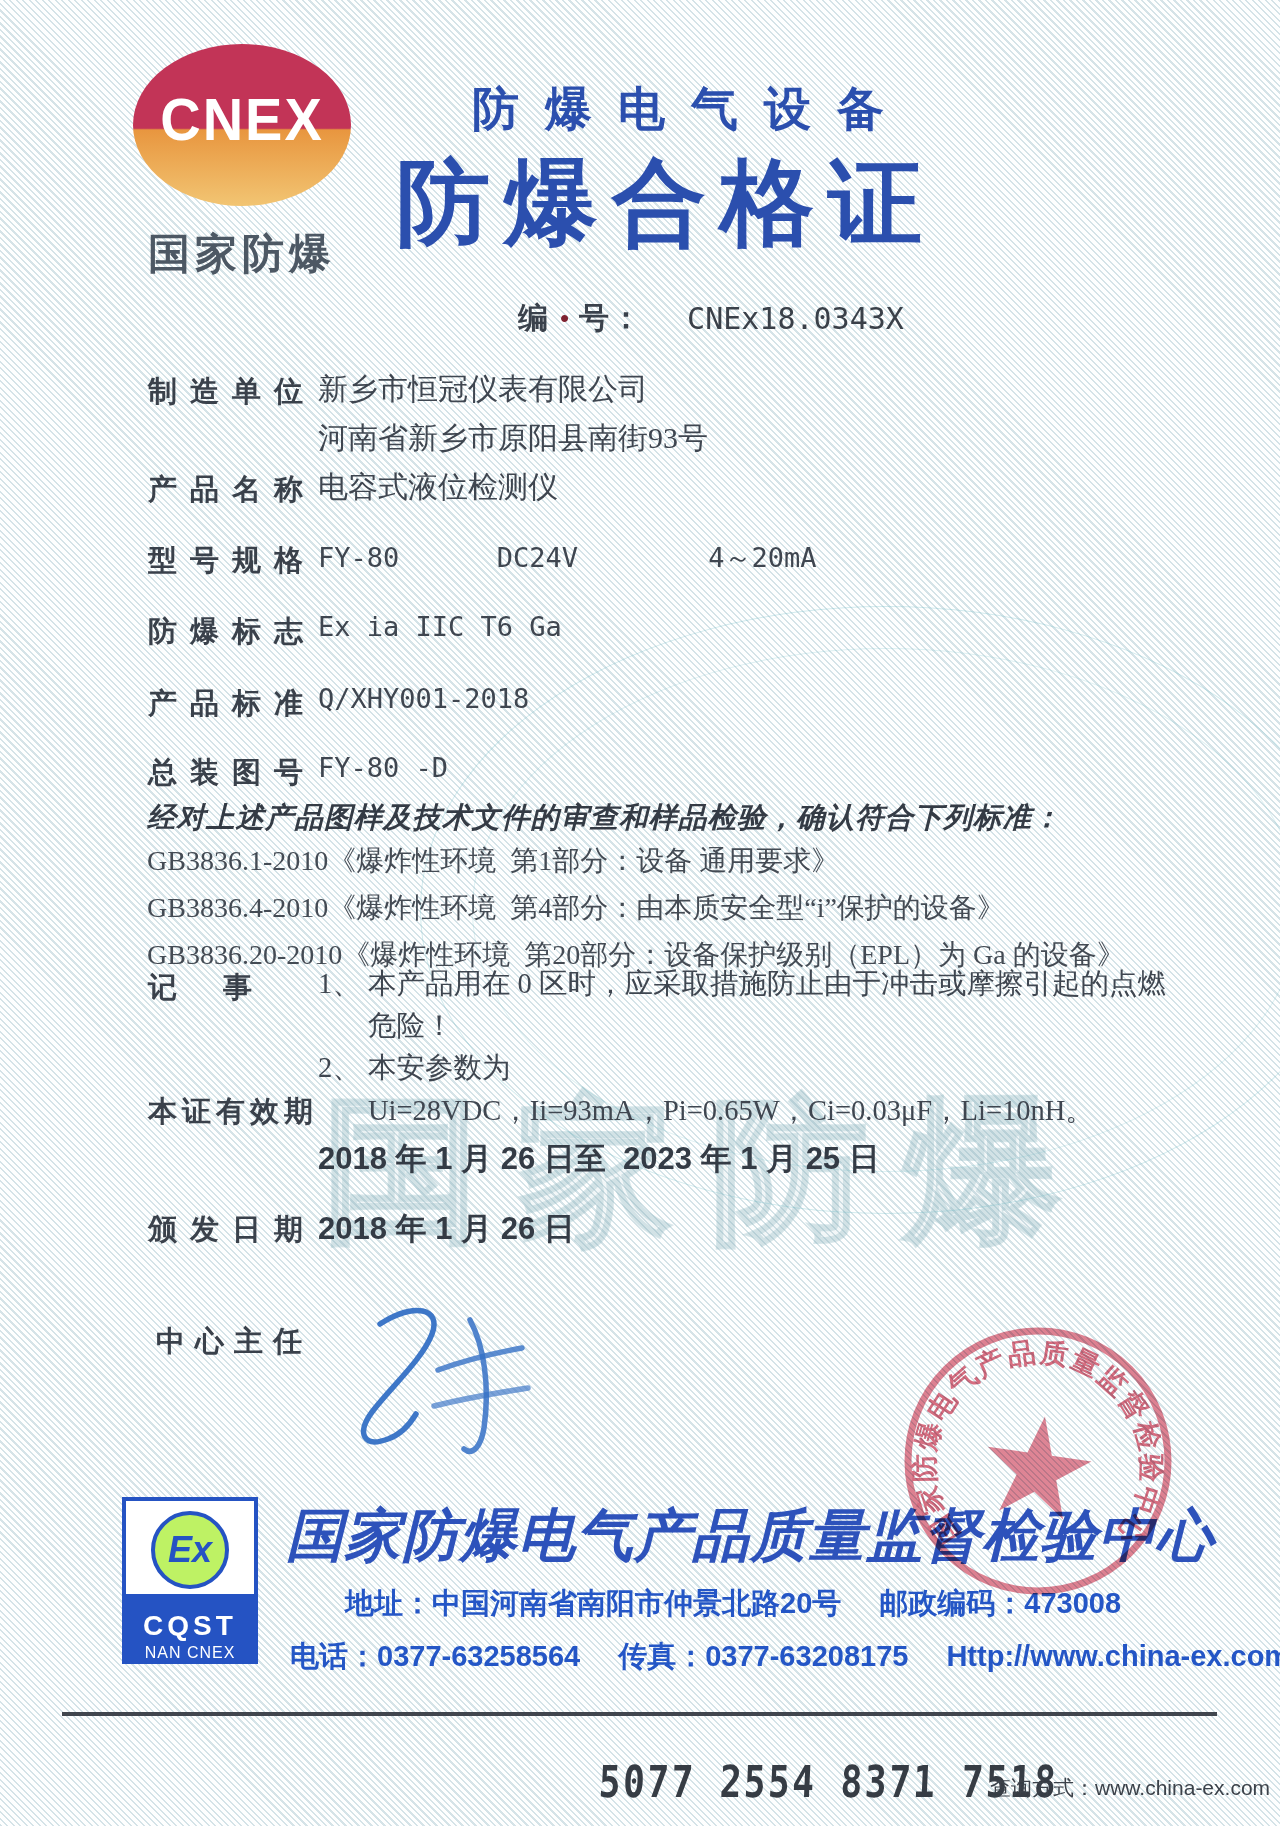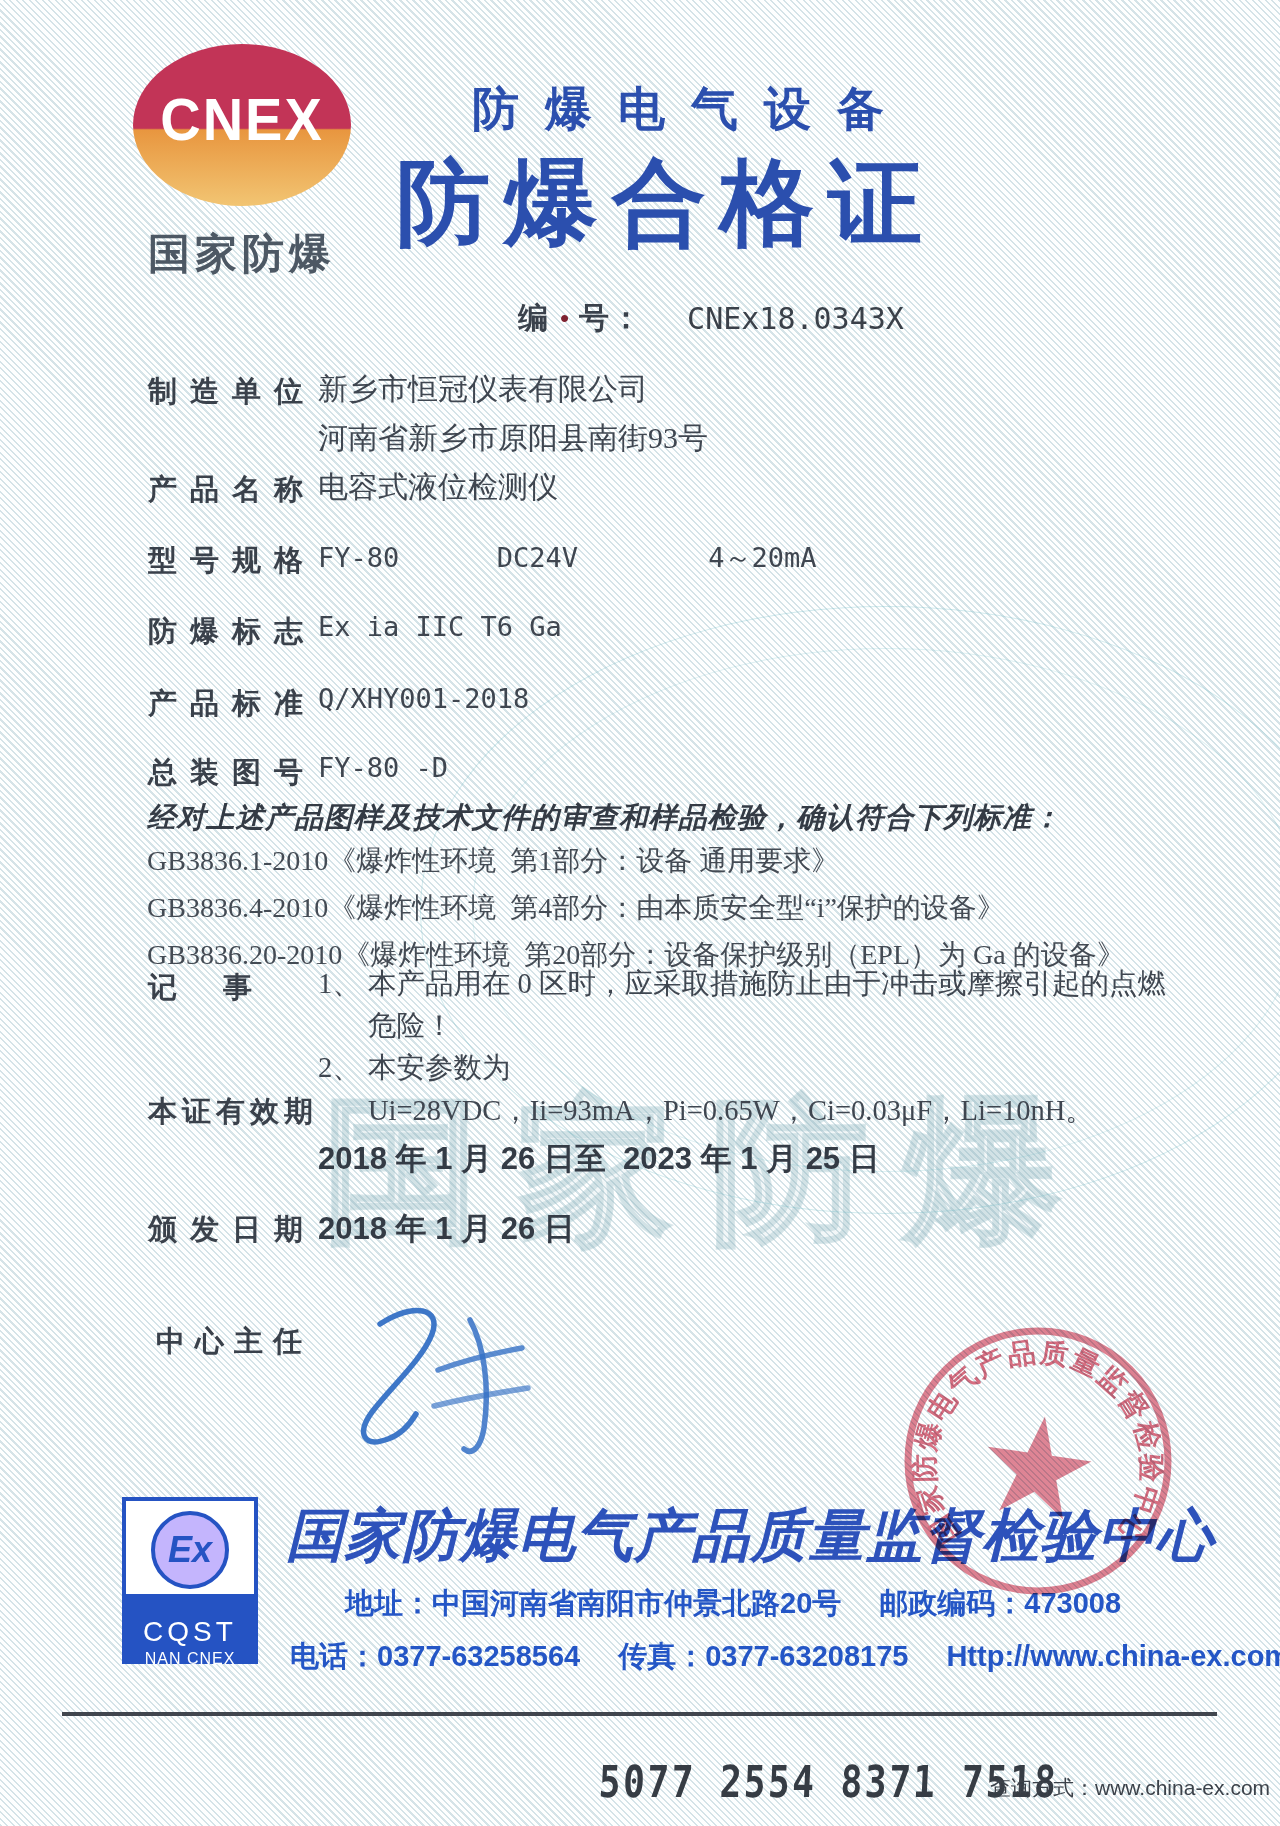--- a/index.html
+++ b/index.html
@@ -54,24 +54,24 @@
     font-family:"Liberation Serif",serif;white-space:pre;}
   
   .note-line{position:absolute;font-size:28.5px;color:#3f4650;font-family:"Liberation Serif",serif;white-space:pre;}
   
   .date-value{position:absolute;left:318px;font-size:31px;font-weight:700;color:#343b45;white-space:pre;}
   
   .sig{left:342px;top:1298px;}
   
   .badge{left:122px;top:1497px;width:136px;height:167px;border:4px solid #2553c3;background:#ffffff;box-sizing:border-box;}
   .badge-band{position:absolute;left:0;right:0;bottom:0;height:66px;background:#2553c3;color:#fff;text-align:center;}
-  .badge-cqst{font-size:28px;letter-spacing:4px;font-weight:400;margin-top:22px;}
+  .badge-cqst{font-size:28px;letter-spacing:4px;font-weight:700;margin-top:16px;}
   .badge-ny{font-size:16px;letter-spacing:1px;margin-top:2px;}
   .badge-circle{position:absolute;top:10px;left:50%;transform:translateX(-50%);
-    width:78px;height:78px;border:4px solid #2553c3;border-radius:50%;background:#c4b5fd;
+    width:78px;height:78px;border:4px solid #2553c3;border-radius:50%;background:#bef264;
     display:flex;align-items:center;justify-content:center;box-sizing:border-box;z-index:2;}
   .badge-circle span{font-size:36px;font-weight:700;color:#2553c3;font-style:italic;}
   .issuer-name{left:286px;top:1498px;font-size:57px;font-weight:700;font-style:italic;
     font-family:"Liberation Serif",serif;color:#2d52bb;letter-spacing:1px;white-space:nowrap;z-index:1;}
   .issuer-line{position:absolute;font-size:29px;font-weight:700;color:#2456c6;white-space:nowrap;}
   .issuer-line .gap{display:inline-block;width:38px;}
   
   .stamp{left:893px;top:1316px;mix-blend-mode:multiply;opacity:0.84;z-index:3;}
   
   .f-rule{left:62px;top:1712px;width:1155px;height:4px;background:#41464e;}

